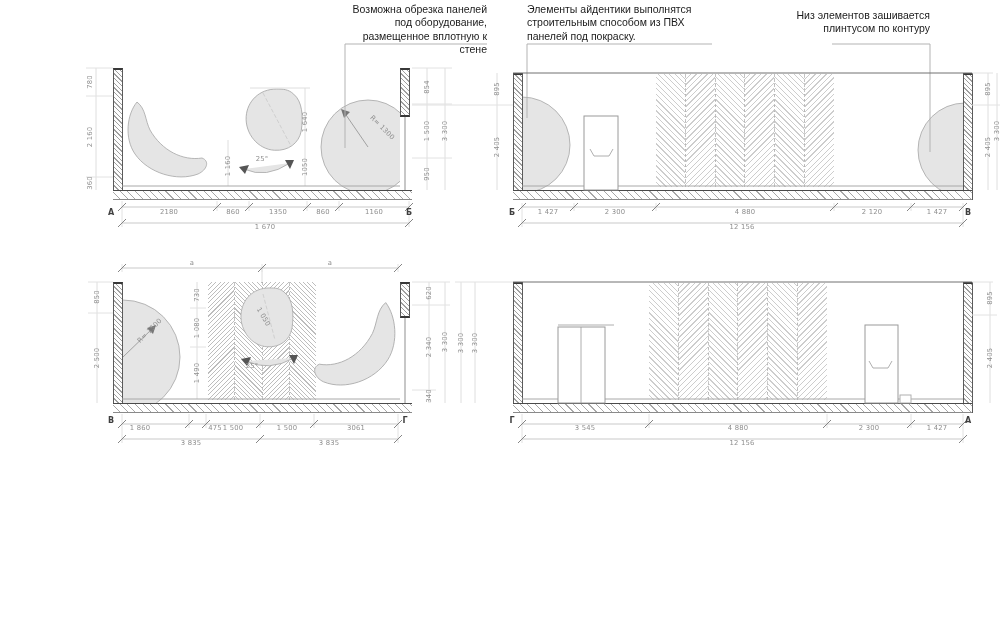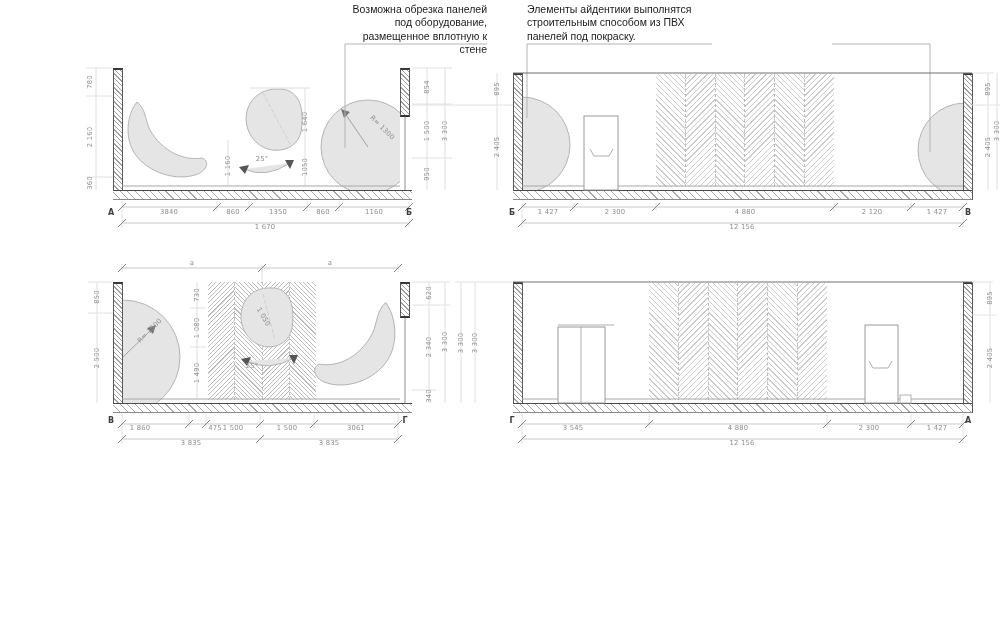--- a/index.html
+++ b/index.html
@@ -34,20 +34,21 @@
   svg.abs{position:absolute;pointer-events:none}
   .blobs path,.blobs circle{fill:#e5e5e5;stroke:#a6a6a6;stroke-width:.8}
 </style>
 </head>
 <body>
 
 <div class="canvas">
 
   <div class="ann a2">Элементы айдентики выполнятся строительным способом из ПВХ панелей под покраску.</div>
   <div class="ann a1">Возможна обрезка панелей под оборудование, размещенное вплотную к стене</div>
+  <div class="ann a3">Низ элементов зашивается плинтусом по контуру</div>
 
   <div class="panel" style="left:656px;top:74px;width:178px;height:113px">
     <div class="s sl"></div>
       <div class="s sr"></div>
       <div class="s sl"></div>
       <div class="s sr"></div>
       <div class="s sl"></div>
       <div class="s sr"></div>
   </div>
   <div class="panel dense" style="left:208px;top:282px;width:108px;height:118px">
@@ -157,21 +158,21 @@
       <rect x="558" y="327" width="47" height="76"></rect>
       <rect x="900" y="395" width="11" height="8" stroke="#b0b0b0"></rect>
     </g>
     <g stroke="#9a9a9a" stroke-width=".8" fill="none">
       <path d="M590,149l4,7h15l4,-7 M869,361l4,7h15l4,-7 M581,327V403 M558,325H614"></path>
     </g>
   </svg>
 
   <span class="mk" style="left:111px;top:212px">А</span>
   <span class="mk" style="left:409px;top:212px">Б</span>
-  <span class="dim" style="left:169px;top:212px">3840</span>
+  <span class="dim" style="left:169px;top:212px">2180</span>
   <span class="dim" style="left:233px;top:212px">860</span>
   <span class="dim" style="left:278px;top:212px">1350</span>
   <span class="dim" style="left:323px;top:212px">860</span>
   <span class="dim" style="left:374px;top:212px">1160</span>
   <span class="dim" style="left:265px;top:227px">1 670</span>
   <span class="dim dimv" style="left:90px;top:82px">780</span>
   <span class="dim dimv" style="left:90px;top:137px">2 160</span>
   <span class="dim dimv" style="left:90px;top:183px">360</span>
   <span class="dim dimv" style="left:427px;top:87px">854</span>
   <span class="dim dimv" style="left:427px;top:131px">1 500</span>
@@ -216,21 +217,21 @@
   <span class="dim dimv" style="left:429px;top:293px">620</span>
   <span class="dim dimv" style="left:429px;top:347px">2 340</span>
   <span class="dim dimv" style="left:429px;top:396px">340</span>
   <span class="dim dimv" style="left:445px;top:342px">3 300</span>
   <span class="dim rm45" style="left:150px;top:331px">R= 1500</span>
   <span class="dim r60" style="left:263px;top:317px">1 050</span>
   <span class="dim" style="left:252px;top:366px">25°</span>
 
   <span class="mk" style="left:512px;top:420px">Г</span>
   <span class="mk" style="left:968px;top:420px">А</span>
-  <span class="dim" style="left:573px;top:428px">3 545</span>
+  <span class="dim" style="left:585px;top:428px">3 545</span>
   <span class="dim" style="left:738px;top:428px">4 880</span>
   <span class="dim" style="left:869px;top:428px">2 300</span>
   <span class="dim" style="left:937px;top:428px">1 427</span>
   <span class="dim" style="left:742px;top:443px">12 156</span>
   <span class="dim dimv" style="left:461px;top:343px">3 300</span>
   <span class="dim dimv" style="left:475px;top:343px">3 300</span>
   <span class="dim dimv" style="left:990px;top:298px">895</span>
   <span class="dim dimv" style="left:990px;top:358px">2 405</span>
 
 </div>

